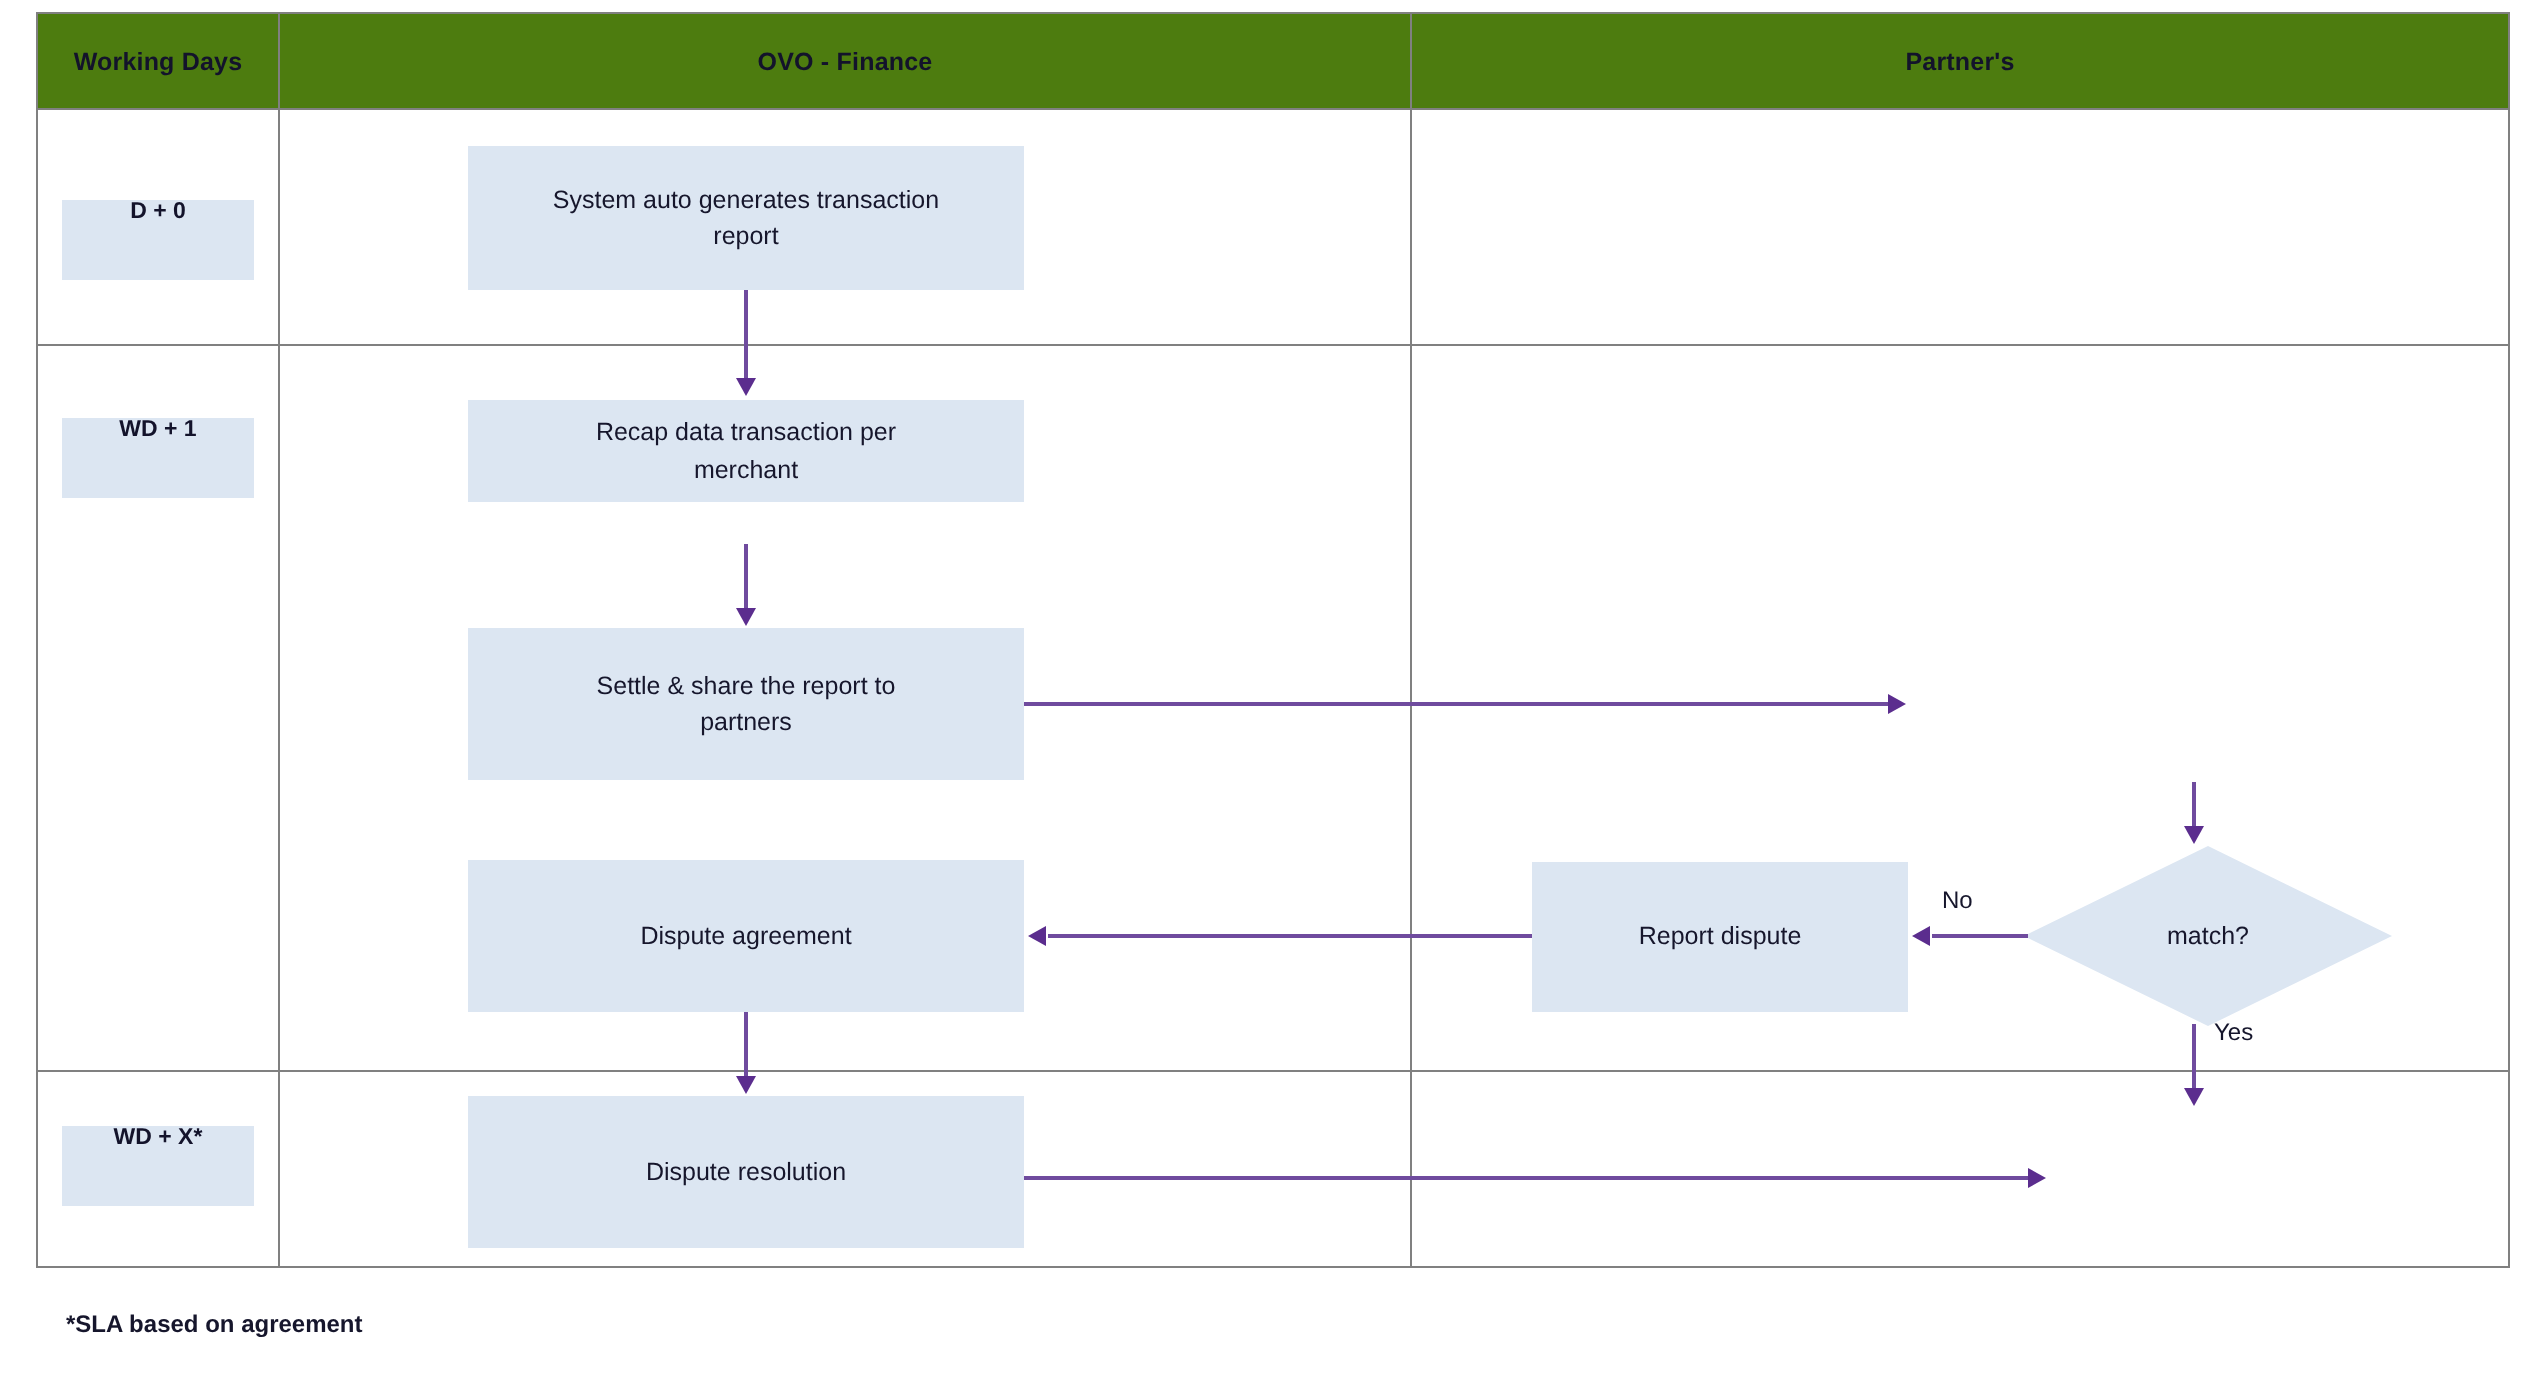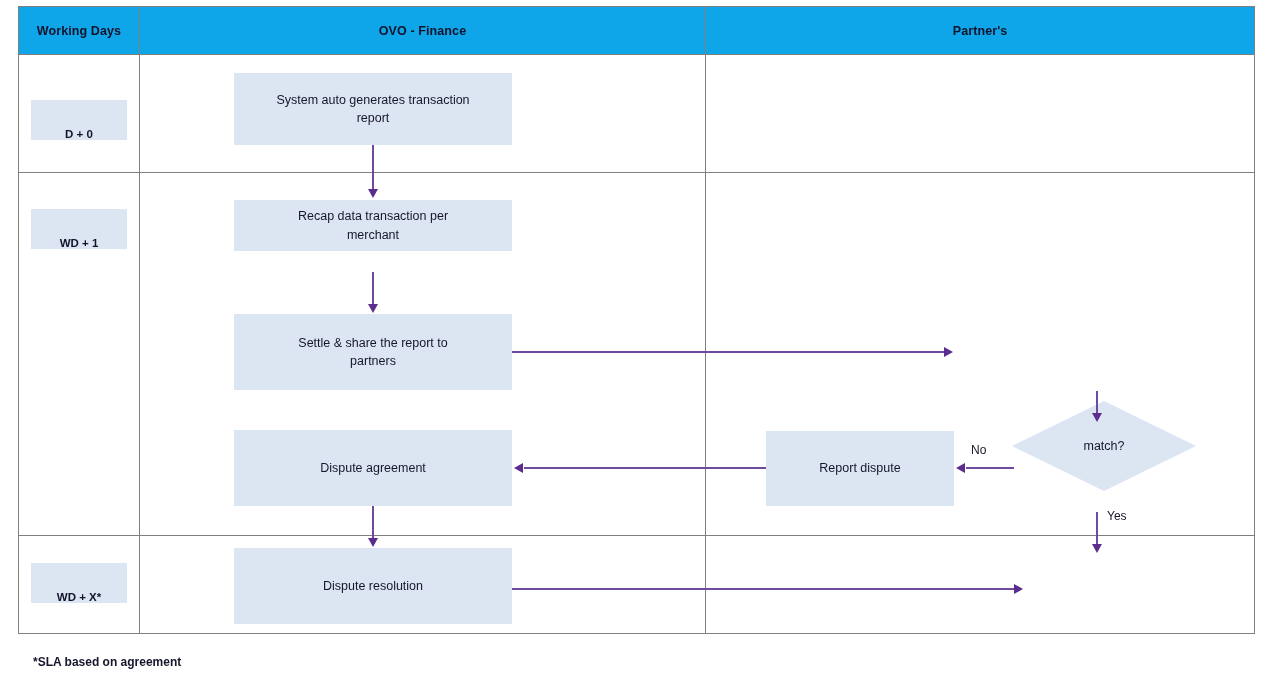--- a/index.html
+++ b/index.html
@@ -25,37 +25,37 @@
   
   .grid-line {
     position: absolute;
     background: #808080;
   }
   .grid-h { height: 1px; }
   .grid-v { width: 1px; }
 
   .lane-header {
     position: absolute;
-    background: #0ea5e9;
+    background: #4d7c0f;
     display: flex;
     align-items: center;
     justify-content: center;
     font-size: 12.5px;
     font-weight: bold;
     letter-spacing: .1px;
     color: #13132b;
     box-sizing: border-box;
   }
 
   
   .day-chip {
     position: absolute;
     background: #dce6f2;
     display: flex;
-    align-items: flex-end;
+    align-items: flex-start;
     justify-content: center;
     font-size: 11.5px;
     font-weight: bold;
     color: #13132b;
     box-sizing: border-box;
   }
 
   
   .node {
     position: absolute;
@@ -194,21 +194,21 @@
 
   <div class="node" style="left:234px; top:430px; width:278px; height:76px;">
     <span>Dispute agreement</span>
   </div>
 
   <div class="node" style="left:234px; top:548px; width:278px; height:76px;">
     <span>Dispute resolution</span>
   </div>
 
 
-  <div class="diamond-wrap" style="left:1012px; top:401px; width:184px; height:90px;text-decoration:underline;">
+  <div class="diamond-wrap" style="left:1012px; top:423px; width:184px; height:90px;text-decoration:underline;">
     <div class="diamond-shape"></div>
     <div class="diamond-label">
       <span>match?</span>
     </div>
   </div>
 
   <div class="node" style="left:766px; top:431px; width:188px; height:75px;">
     <span>Report dispute</span>
   </div>
 

